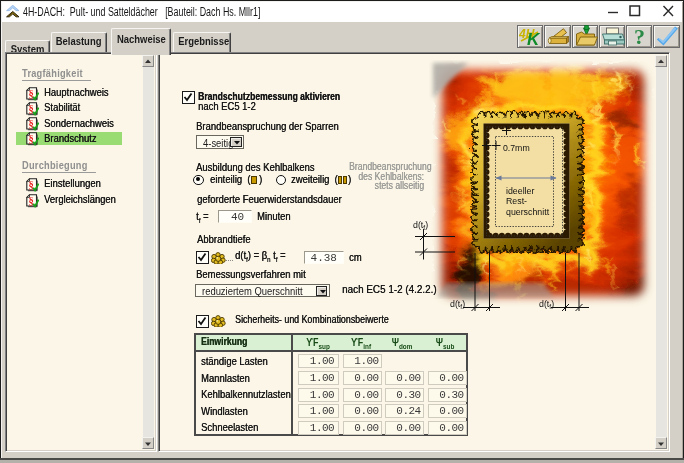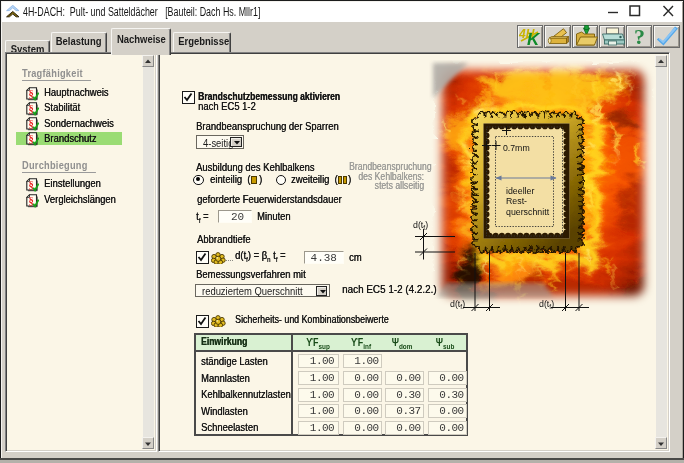--- a/index.html
+++ b/index.html
@@ -242,21 +242,21 @@
   <div class="lbl" style="left:291px; top:173px;">zweiteilig  (</div>
   <div class="goldrect" style="left:337.5px; top:175.5px; width:4px;"></div>
   <div class="goldrect" style="left:343px; top:175.5px; width:4px;"></div>
   <div class="lbl" style="left:348px; top:173px;">)</div>
   <div class="lbl gray grayr" style="left:323.5px; top:159.5px; width:100px;">Brandbeanspruchung</div>
   <div class="lbl gray grayr" style="left:323.5px; top:169.5px; width:100px;">des Kehlbalkens:</div>
   <div class="lbl gray grayr" style="left:323.5px; top:178.8px; width:100px;">stets allseitig</div>
 
   <div class="lbl" style="left:196.5px; top:193.3px;">geforderte Feuerwiderstandsdauer</div>
   <div class="lbl" style="left:196px; top:210px;">t<sub>f</sub> =</div>
-  <div class="field" style="left:217.5px; top:210px; width:34px; height:13px; text-indent:6px;">20</div>
+  <div class="field" style="left:217.5px; top:210px; width:34px; height:13px; text-indent:6px;">40</div>
   <div class="lbl" style="left:256.5px; top:209.7px;">Minuten</div>
 
   <div class="lbl" style="left:197.4px; top:233px;">Abbrandtiefe</div>
   <div class="cb" style="left:196px; top:251px;">
       <svg width="10" height="10" viewBox="0 0 10 10">
         <path d="M1.5 5 L4 8 L8.5 1.5" fill="none" stroke="#111" stroke-width="1.8"></path>
       </svg>
     </div>
   <svg class="abs" style="left:210.5px; top:251.5px;" width="15" height="12">
       <use href="#gear"></use>
@@ -513,18 +513,18 @@
 <div class="vbox" style="left:297.5px; top:370.5px; width:41px;">1.00</div>
 <div class="vbox" style="left:343px; top:370.5px;">0.00</div>
 <div class="vbox" style="left:385px; top:370.5px;">0.00</div>
 <div class="vbox" style="left:428px; top:370.5px;">0.00</div>
 <div class="vbox" style="left:297.5px; top:387.5px; width:41px;">1.00</div>
 <div class="vbox" style="left:343px; top:387.5px;">0.00</div>
 <div class="vbox" style="left:385px; top:387.5px;">0.30</div>
 <div class="vbox" style="left:428px; top:387.5px;">0.30</div>
 <div class="vbox" style="left:297.5px; top:404px; width:41px;">1.00</div>
 <div class="vbox" style="left:343px; top:404px;">0.00</div>
-<div class="vbox" style="left:385px; top:404px;">0.37</div>
+<div class="vbox" style="left:385px; top:404px;">0.24</div>
 <div class="vbox" style="left:428px; top:404px;">0.00</div>
 <div class="vbox" style="left:297.5px; top:420.5px; width:41px;">1.00</div>
 <div class="vbox" style="left:343px; top:420.5px;">0.00</div>
 <div class="vbox" style="left:385px; top:420.5px;">0.00</div>
 <div class="vbox" style="left:428px; top:420.5px;">0.00</div>
 
 </body></html>

